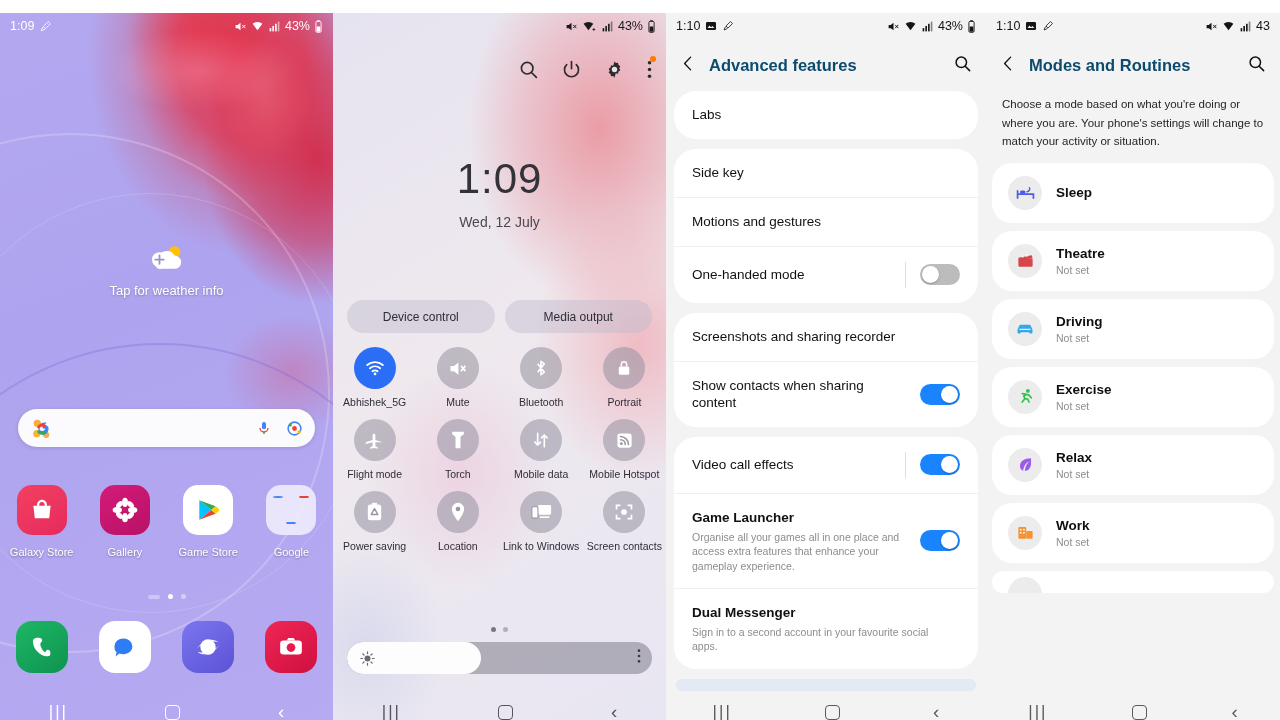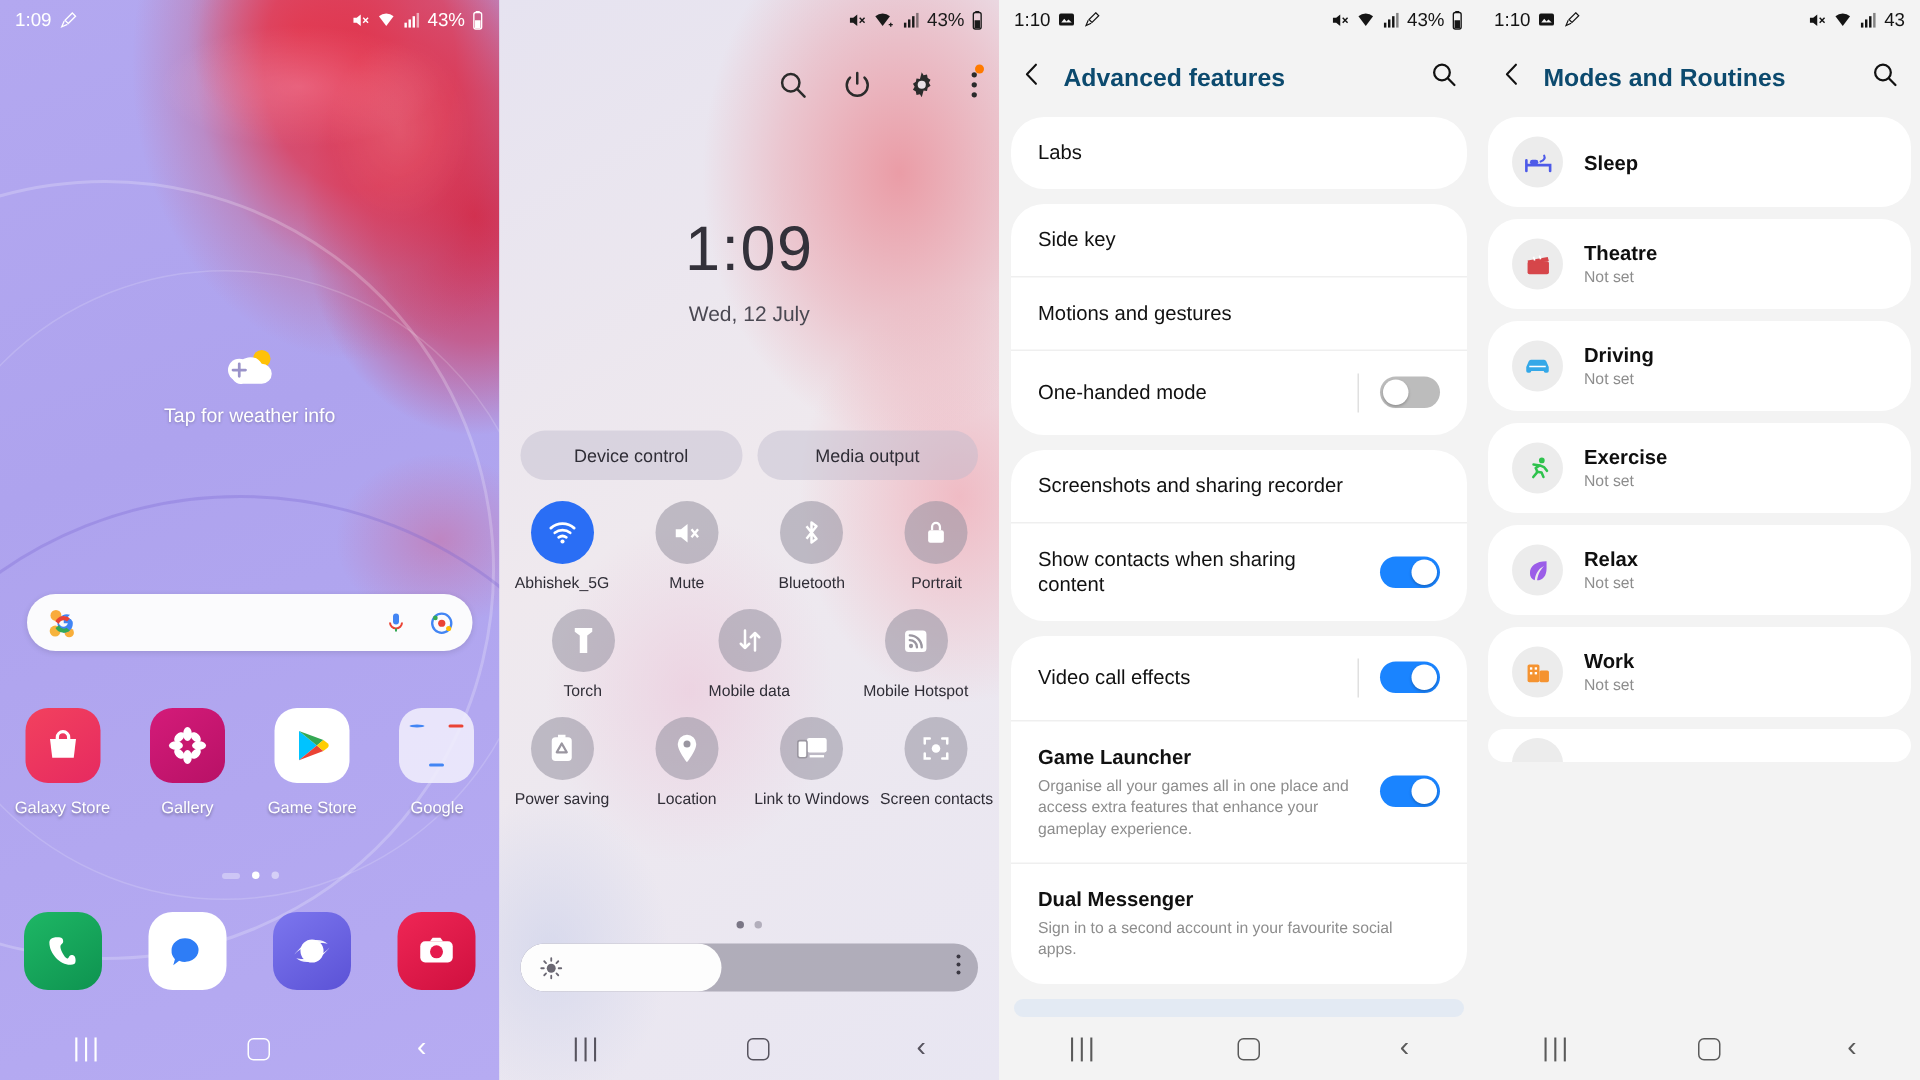--- a/index.html
+++ b/index.html
@@ -1,21 +1,21 @@
 <!DOCTYPE html>
 <html><head>
 <meta charset="utf-8">
 <style>
   * { box-sizing: border-box; margin: 0; padding: 0; }
   html, body {
     width: 1280px; height: 720px; overflow: hidden;
     font-family: "Liberation Sans", sans-serif;
     background: #fff;
   }
-  .screens { display: flex; width: 1280px; height: 704px; }
+  .screens { display: flex; width: 1280px; height: 704px; margin-top: 13px; }
 
   
   .p1 {
     width: 333px; height: 720px; position: relative; overflow: hidden;
     background: #b0a5ef;
   }
   .p1-wall {
     position: absolute; inset: 0;
     background:
       radial-gradient(ellipse 60% 36% at 72% 6%, rgba(226,48,70,.95) 0%, rgba(226,48,70,.75) 32%, rgba(210,70,95,.28) 55%, rgba(176,165,239,0) 76%),
@@ -480,20 +480,28 @@
                 <rect x="5" y="10" width="14" height="11" rx="2" fill="#fff"></rect>
                 <path d="M8.5 10V7a3.5 3.5 0 017 0v3" fill="none" stroke="#fff" stroke-width="2"></path>
               </svg>
           </div>
           <div class="qs-lab">Portrait</div>
         </div>
       </div>
       <div class="qsrow">
         <div class="qs">
           <div class="qs-circ">
+            <svg width="21" height="21" viewBox="0 0 24 24">
+                <path d="M21 14l-8-2.5V6a1.6 1.6 0 00-3.2 0v5.5L2 14v2l7.8-2v4.2L7 20v1.5l4.4-1 4.4 1V20l-2.8-1.8V14z" fill="#fff"></path>
+              </svg>
+          </div>
+          <div class="qs-lab">Flight mode</div>
+        </div>
+        <div class="qs">
+          <div class="qs-circ">
             <svg width="18" height="20" viewBox="0 0 20 24">
                 <path d="M3 2h14v3l-4 3v14H7V8L3 5z" fill="#fff"></path>
               </svg>
           </div>
           <div class="qs-lab">Torch</div>
         </div>
         <div class="qs">
           <div class="qs-circ">
             <svg width="20" height="20" viewBox="0 0 24 24">
                 <path d="M8 4v14m0 0l-3.4-3.4M8 18l3.4-3.4M16 20V6m0 0l3.4 3.4M16 6l-3.4 3.4" stroke="#fff" stroke-width="2" fill="none" stroke-linecap="round" stroke-linejoin="round"></path>
@@ -756,20 +764,21 @@
       </span>
       <span class="appbar-title">Modes and Routines</span>
       <span>
         <svg width="19" height="19" viewBox="0 0 24 24">
             <circle cx="10.5" cy="10.5" r="6.6" fill="none" stroke="#111" stroke-width="1.9"></circle>
             <path d="M15.4 15.4L21 21" stroke="#111" stroke-width="1.9" stroke-linecap="round"></path>
           </svg>
       </span>
     </div>
 
+    <div class="p4-desc">Choose a mode based on what you're doing or where you are. Your phone's settings will change to match your activity or situation.</div>
 
     <div class="mode-card">
       <div class="mode-row">
         <span class="mode-ic">
           <svg width="19" height="19" viewBox="0 0 24 24">
             <path d="M2 10v9M2 14h20v5" stroke="#4d5ae8" stroke-width="2.2" fill="none" stroke-linecap="round"></path>
             <rect x="5" y="9.5" width="7" height="4" rx="2" fill="#4d5ae8"></rect>
             <path d="M14 11c3-1 4-3 3-5" stroke="#4d5ae8" stroke-width="1.8" fill="none" stroke-linecap="round"></path>
           </svg>
         </span>

